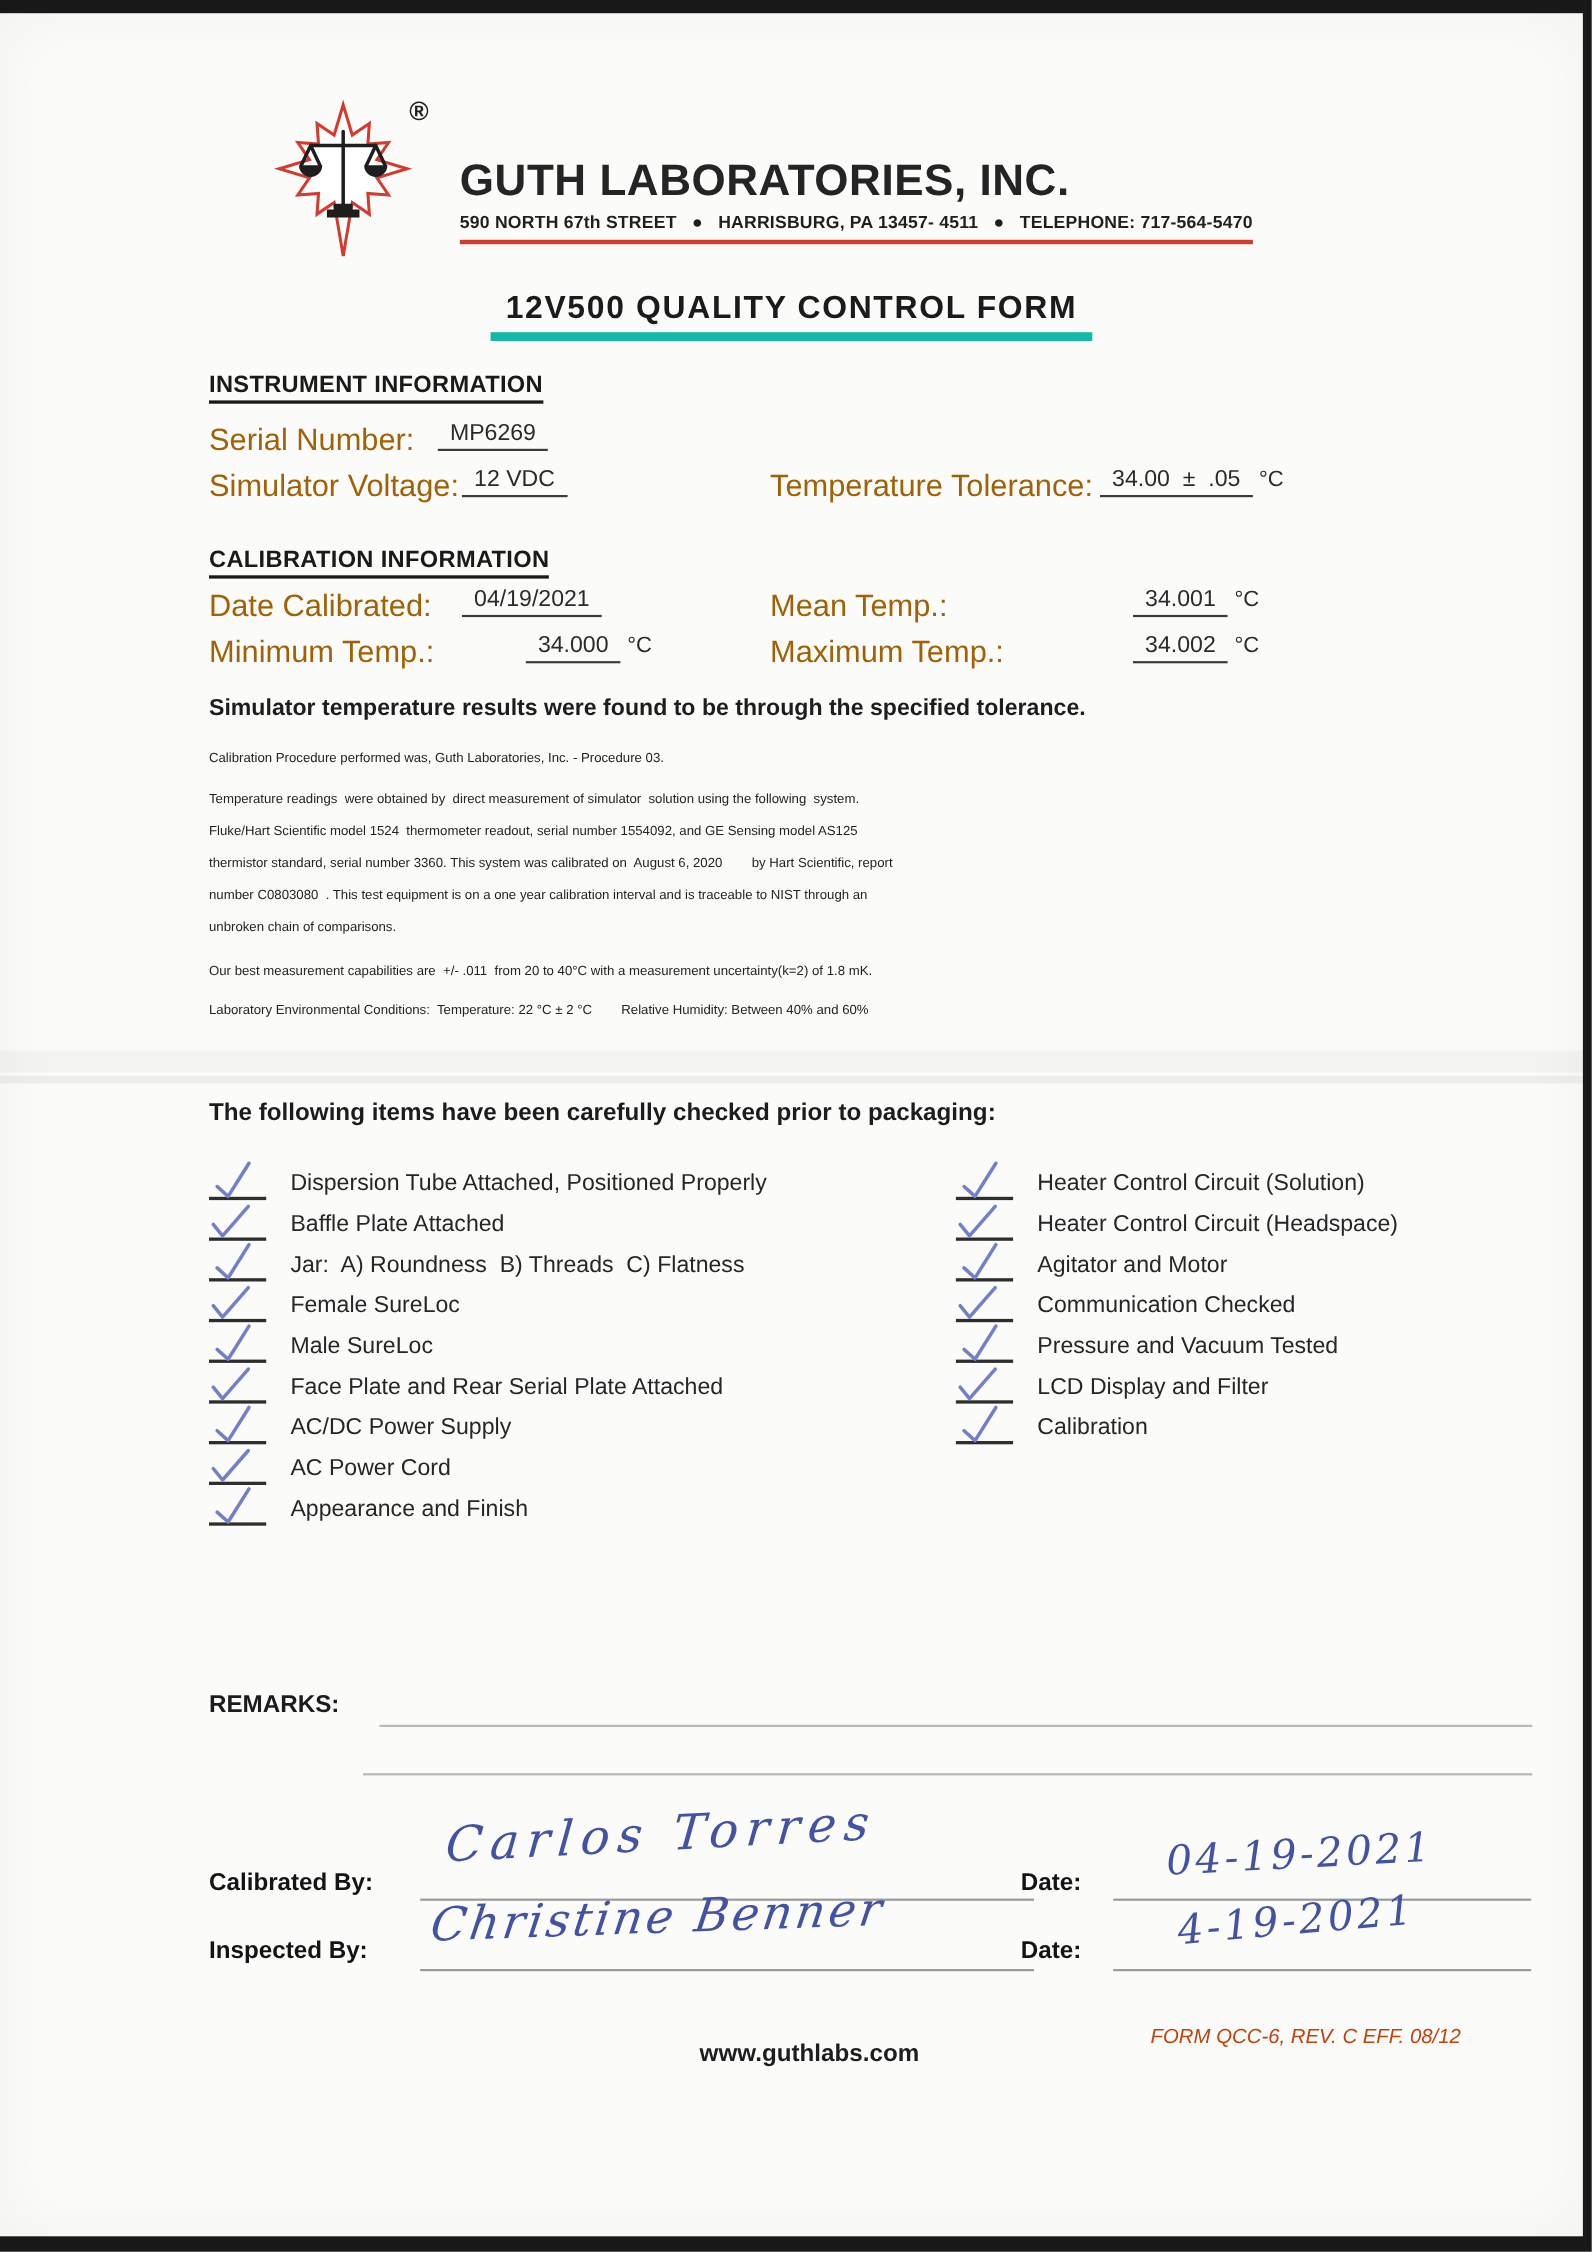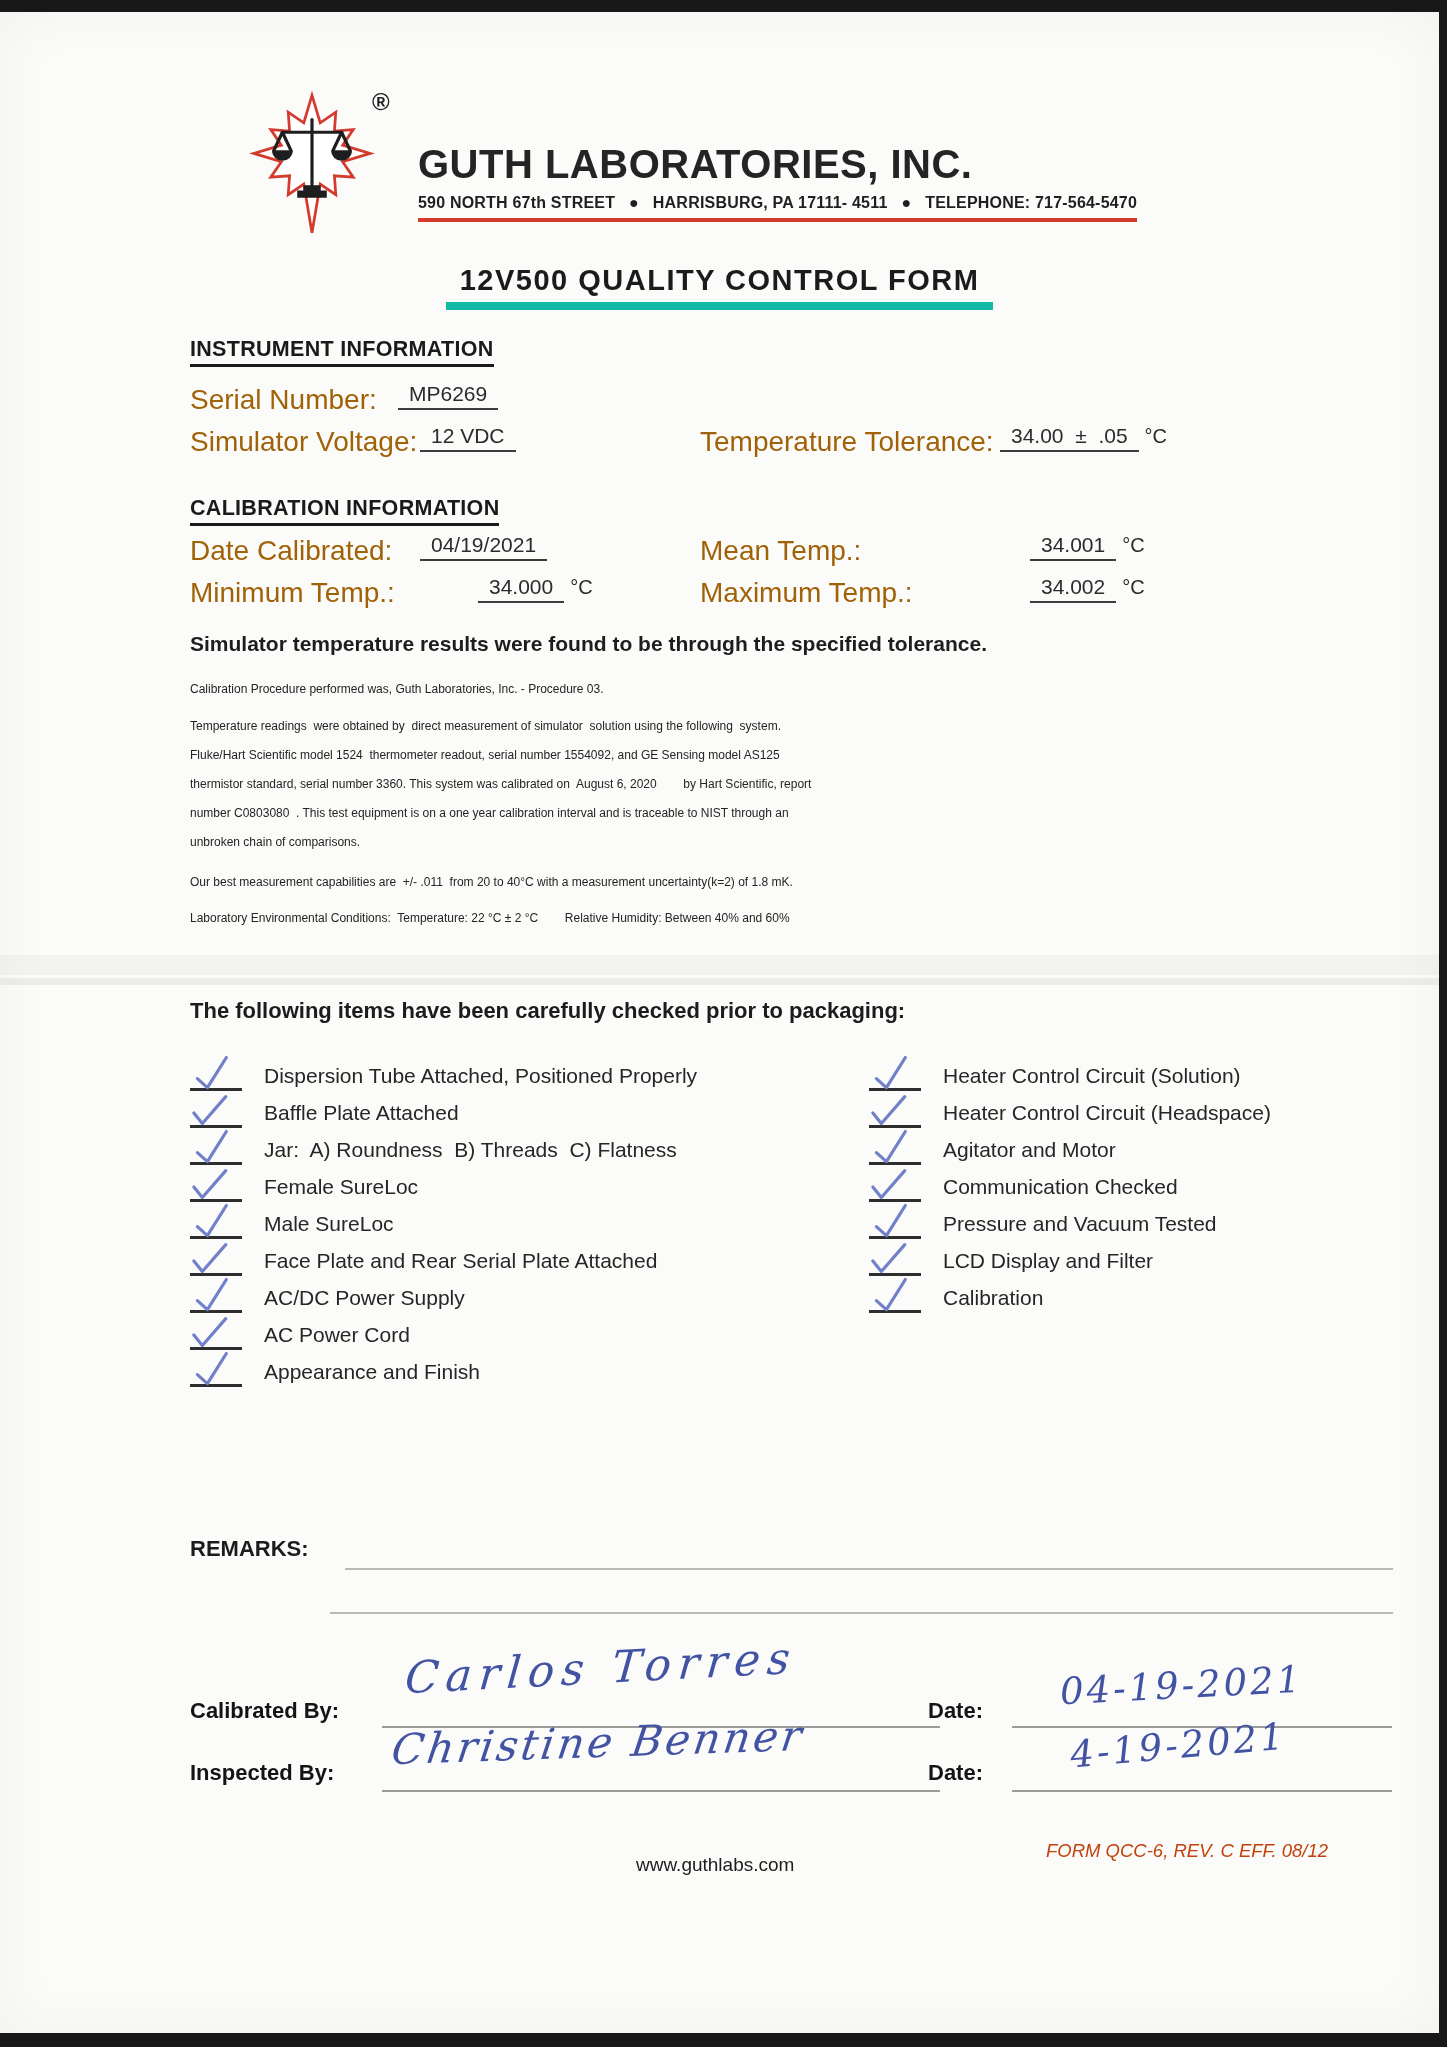--- a/index.html
+++ b/index.html
@@ -79,21 +79,21 @@
   .sig {
     font-family:"DejaVu Serif", serif; font-style:italic; color:#4353a4;
     white-space:nowrap;
   }
   .sig-name1 { font-size:44px; letter-spacing:7px; transform:rotate(-3deg) skewX(-8deg); }
   .sig-name2 { font-size:42px; letter-spacing:3px; transform:rotate(-2deg) skewX(-10deg); }
   .sig-date  { font-size:37px; letter-spacing:3px; }
   .sig-date1 { transform:rotate(-3deg); }
   .sig-date2 { transform:rotate(-5deg); }
 
-  .footer-site { font-size:19px; font-weight:normal; color:#1d1d1d; white-space:pre; }
+  .footer-site { font-size:22px; font-weight:bold; color:#1d1d1d; white-space:pre; }
   .footer-form { font-size:18.5px; font-style:italic; color:#c2410c; white-space:pre; }
 
   .streak { left:0; right:0; pointer-events:none; }
   .streak-a { top:943px; height:20px; background:rgba(140,140,140,0.07); }
   .streak-b { top:966px; height:7px;  background:rgba(140,140,140,0.12); }
 
   .logo-star { stroke:#d43b2d; stroke-width:2.6; fill:#ffffff; }
   .logo-scale { stroke:#1e1e1e; stroke-width:3; fill:none; stroke-linecap:round; }
   .logo-scale-fill { fill:#1e1e1e; stroke:none; }
 </style>
@@ -116,21 +116,21 @@
         <path class="logo-scale-fill" d="M22 57 A10 10 0 0 0 42 57 Z"></path>
         <path class="logo-scale-fill" d="M78 57 A10 10 0 0 0 98 57 Z"></path>
         <path class="logo-scale-fill" d="M52 90 h16 v5 h6 v7 h-28 v-7 h6 z"></path>
       </g>
     </svg>
   </div>
   <div class="abs reg-mark" style="left:372px; top:76px;">®</div>
 
   <div class="abs" style="left:418px; top:130px;">
     <div class="company-name">GUTH LABORATORIES, INC.</div>
-    <div class="address-line">590 NORTH 67th STREET   ●   HARRISBURG, PA 17111- 4511   ●   TELEPHONE: 717-564-5470</div>
+    <div class="address-line">590 NORTH 67th STREET   ●   HARRISBURG, PA 13457- 4511   ●   TELEPHONE: 717-564-5470</div>
   </div>
 
   <div class="abs form-title-wrap">
     <span class="form-title">12V500 QUALITY CONTROL FORM</span>
   </div>
 
   <div class="abs" style="left:190px; top:325px;">
     <span class="sec-title">INSTRUMENT INFORMATION</span>
   </div>
   <span class="abs lbl" style="left:190px; top:372px;">Serial Number:</span>

